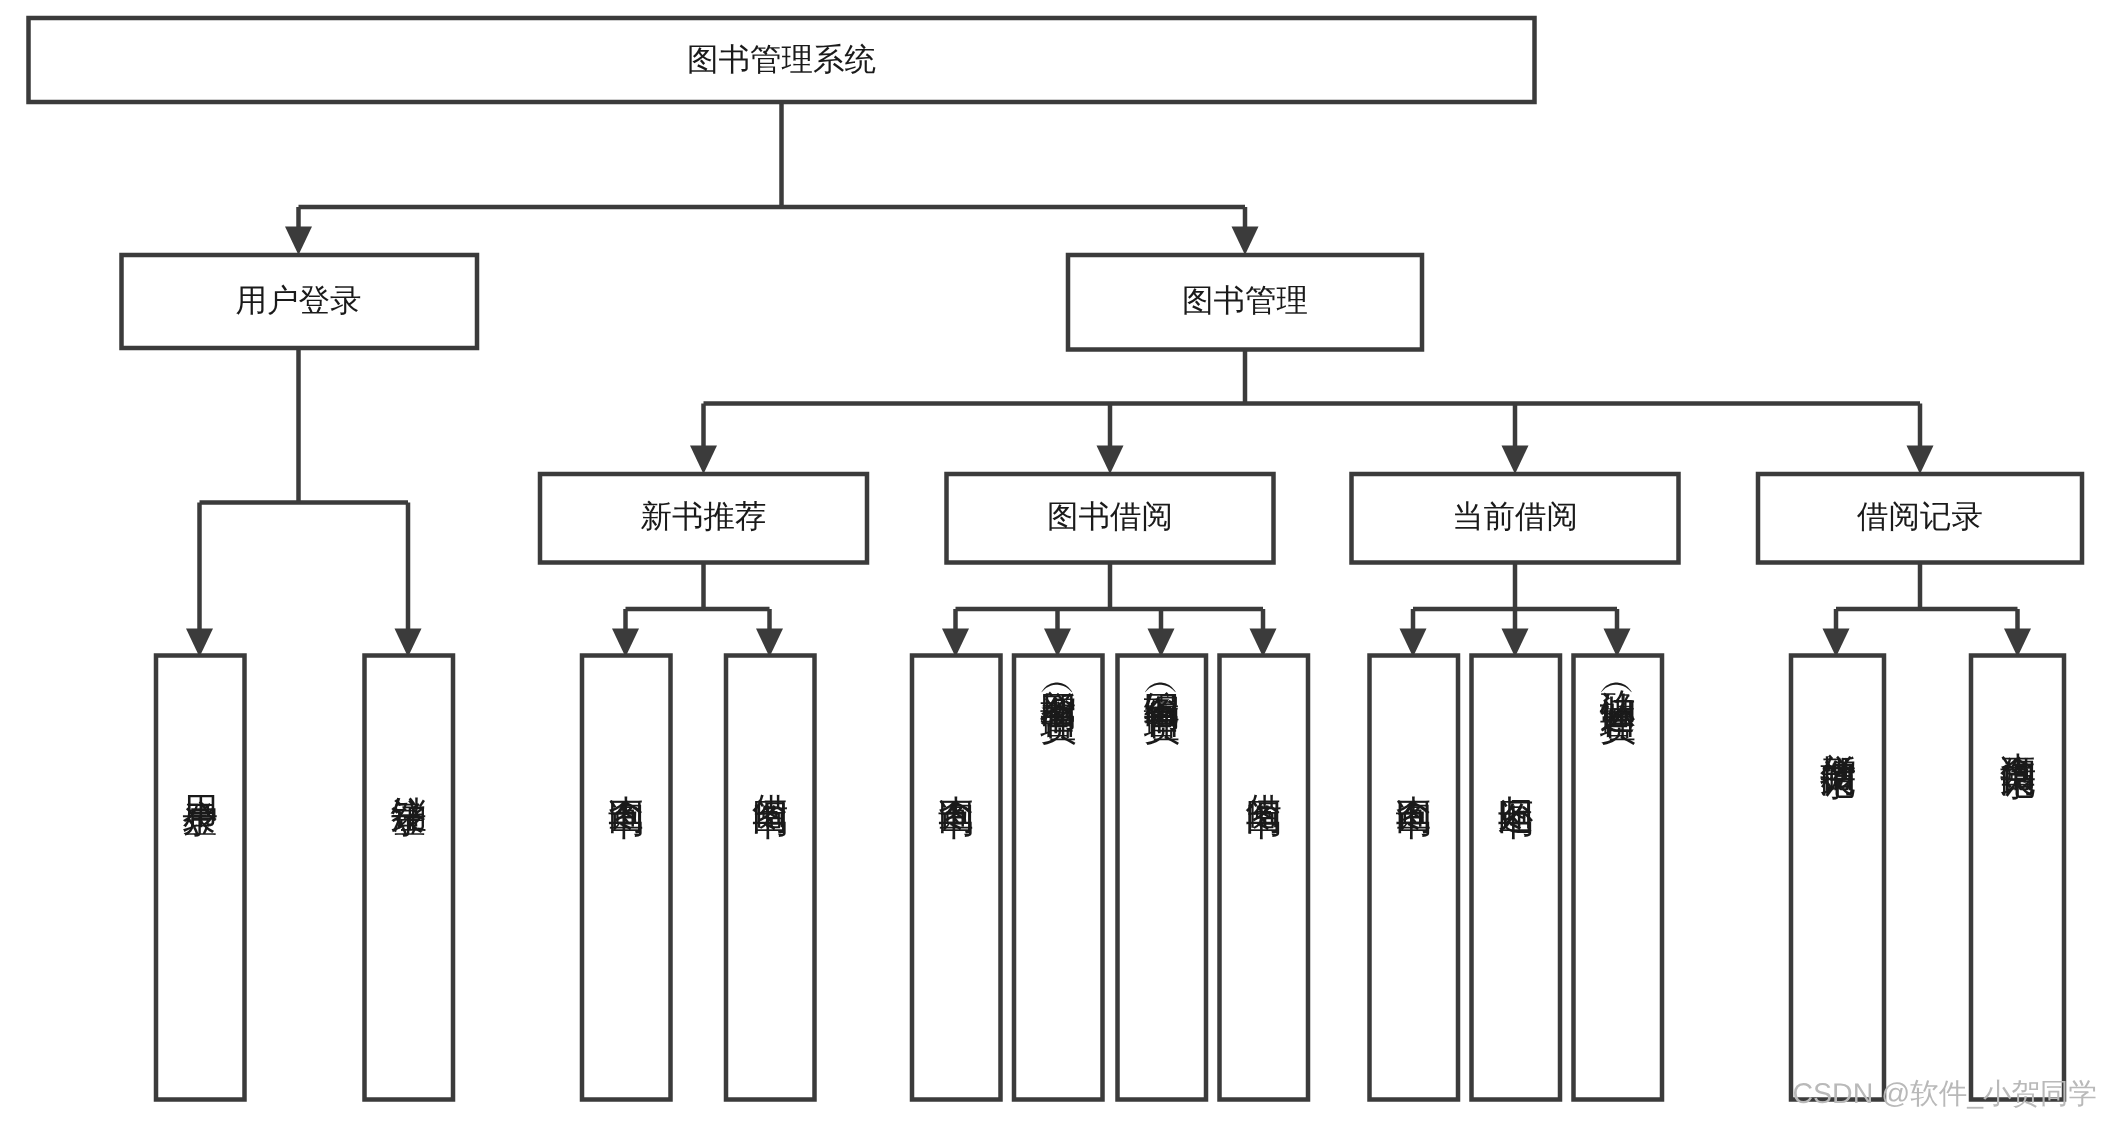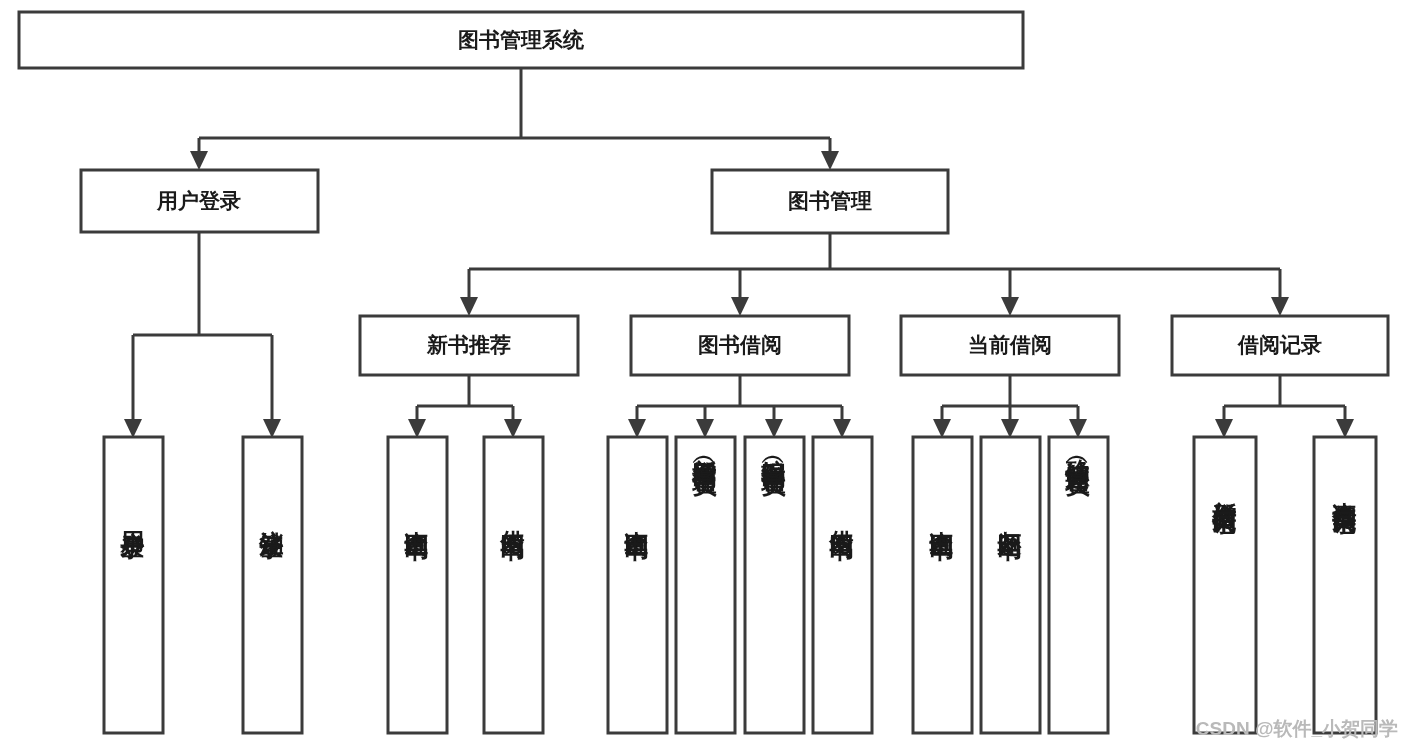--- a/index.html
+++ b/index.html
@@ -12,21 +12,20 @@
     height: 747px;
     font-family: "Liberation Sans", "DejaVu Sans", sans-serif;
     overflow: hidden;
     position: relative;
   }
   #diagram-root {
     position: absolute;
     left: 0; top: 0;
     width: 1395px;
     height: 747px;
-    font-weight: bold;
   }
   svg.diagram-canvas {
     display: block;
     width: 1405px;
     height: 747px;
   }
   .node-box {
     fill: #ffffff;
     stroke: #3b3b3b;
     stroke-width: 3;

